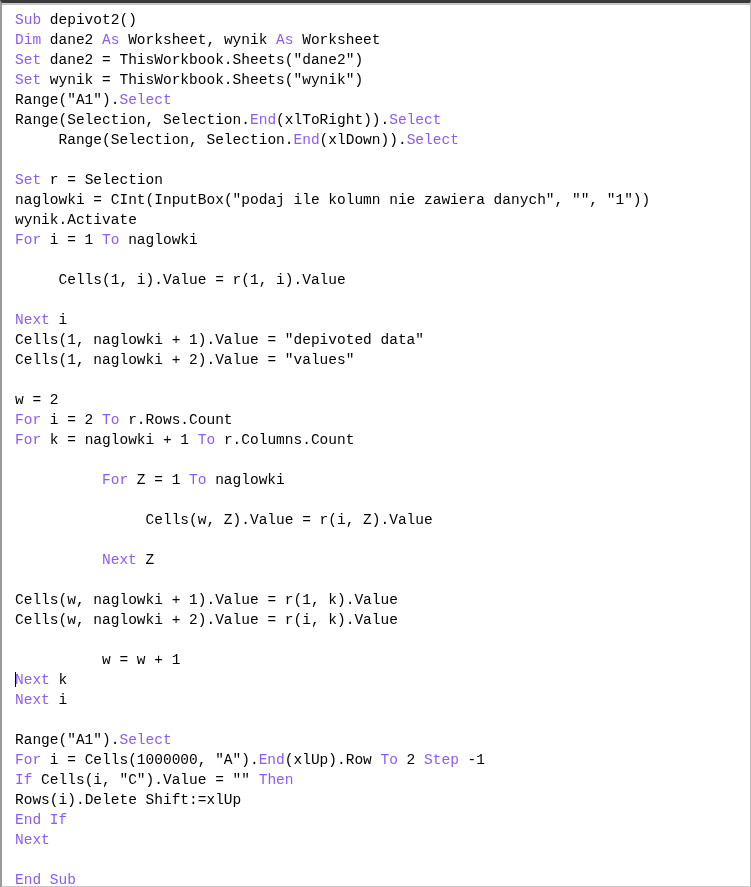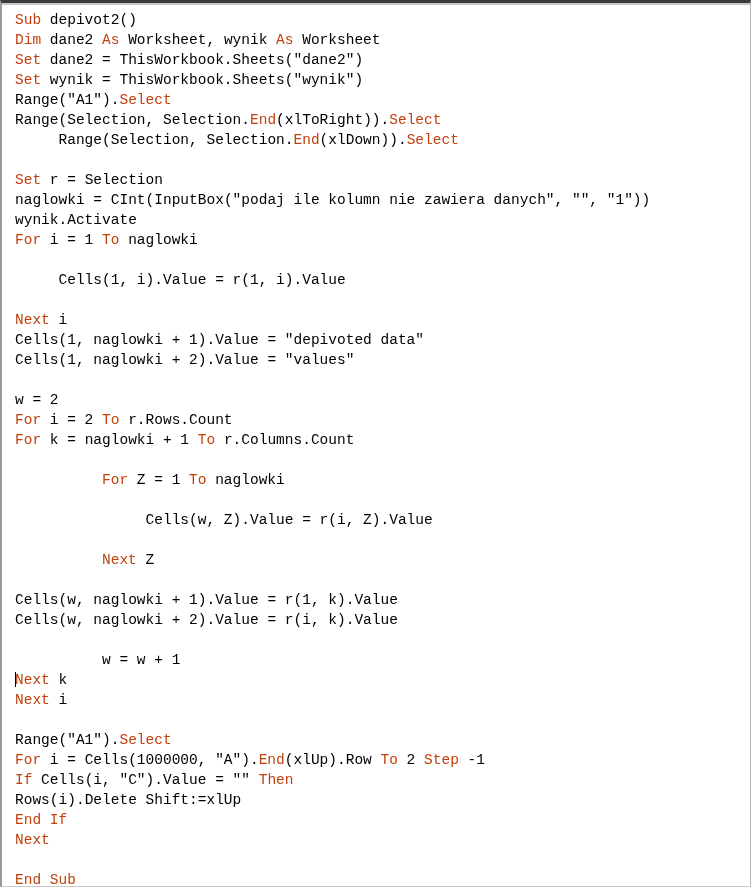--- a/index.html
+++ b/index.html
@@ -46,21 +46,21 @@
     padding-left: 13px;
     padding-top: 3px;
     color: #000000;
     letter-spacing: 0px;
   }
   .code-line {
     height: 20px;
     white-space: pre;
     position: relative;
   }
-  .kw { color: #c2410c; }
+  .kw { color: #8b5cf6; }
   .plain { color: #000000; }
   .str { color: #000000; }
   .caret {
     display: inline-block;
     width: 0;
     border-left: 1px solid #000000;
     height: 15px;
     vertical-align: -3px;
     margin-right: -1px;
   }

